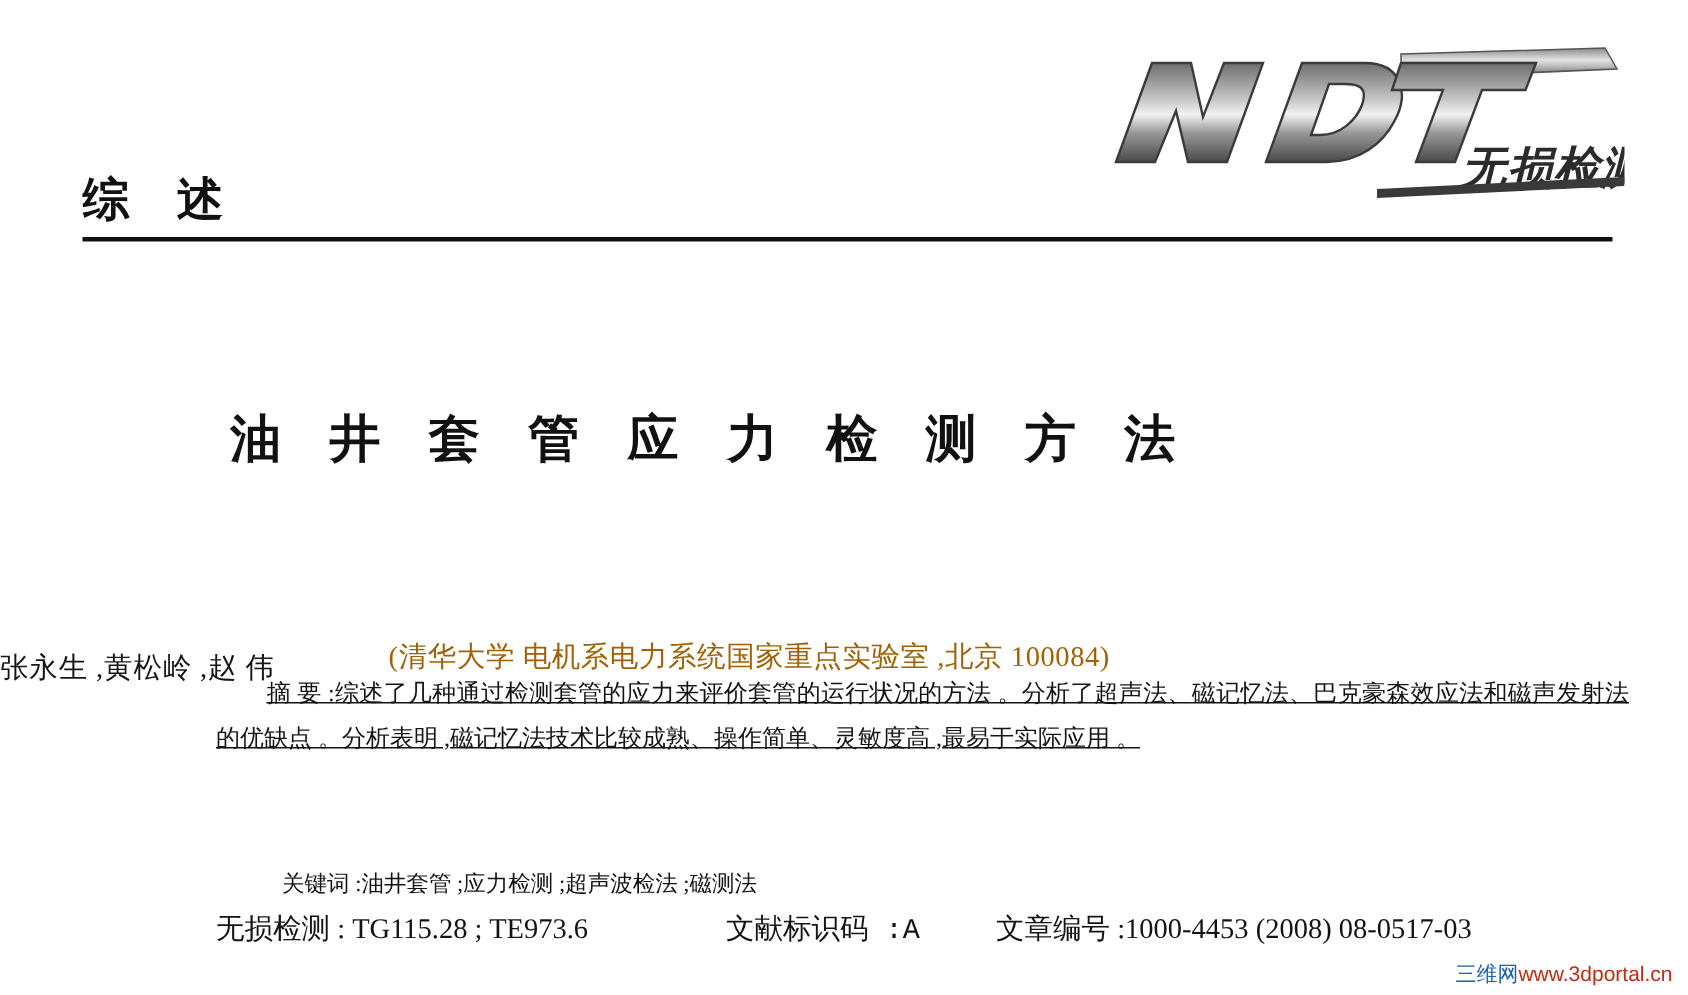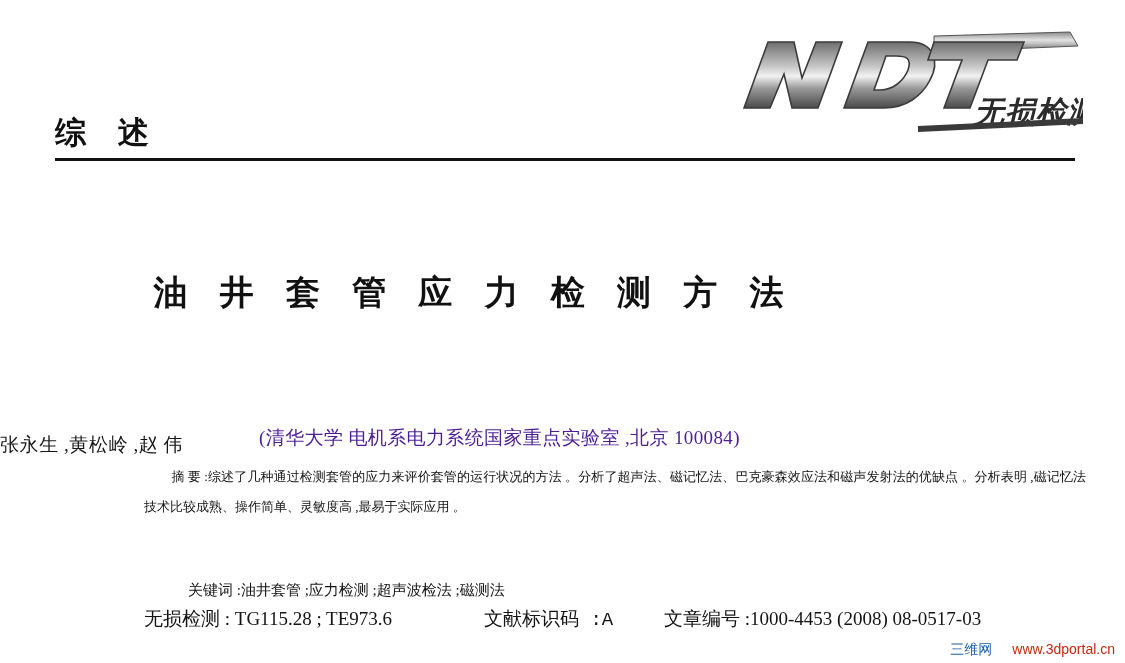--- a/index.html
+++ b/index.html
@@ -84,33 +84,34 @@
     margin-top: 40px;
   }
   .affiliation {
     position: absolute;
     left: 0;
     top: 425px;
     width: 999px;
     text-align: center;
     font-size: 19px;
     letter-spacing: 0.02em;
-    color: #4c1d95;
+    color: #a16207;
   }
 
   
   .abstract {
     position: absolute;
     left: 144px;
-    top: 462px;
+    top: 448px;
     width: 942px;
-    font-size: 13px;
+    font-size: 16px;
     line-height: 30px;
     text-align: justify;
     color: #141414;
+    text-decoration: underline;
   }
   .abstract .indent { display: inline-block; width: 2.1em; }
 
   .keywords {
     position: absolute;
     left: 144px;
     top: 575px;
     width: 942px;
     font-size: 15px;
     line-height: 30px;
@@ -134,21 +135,21 @@
   
   .watermark {
     position: absolute;
     right: 10px;
     bottom: 4px;
     font-size: 14px;
     font-family: "Liberation Sans", sans-serif;
     white-space: nowrap;
   }
   .watermark .wm-cn { color: #1b5fae; margin-top: 36px; }
-  .watermark .wm-en { color: #c22a12; padding-left: 20px; }
+  .watermark .wm-en { color: #c22a12; }
 </style>
 </head>
 <body>
 
 <div class="header">
 
   <div class="section-label">综     述</div>
 
   <div class="logo">
     <svg width="345" height="105" viewBox="0 0 345 105" xmlns="http://www.w3.org/2000/svg">

